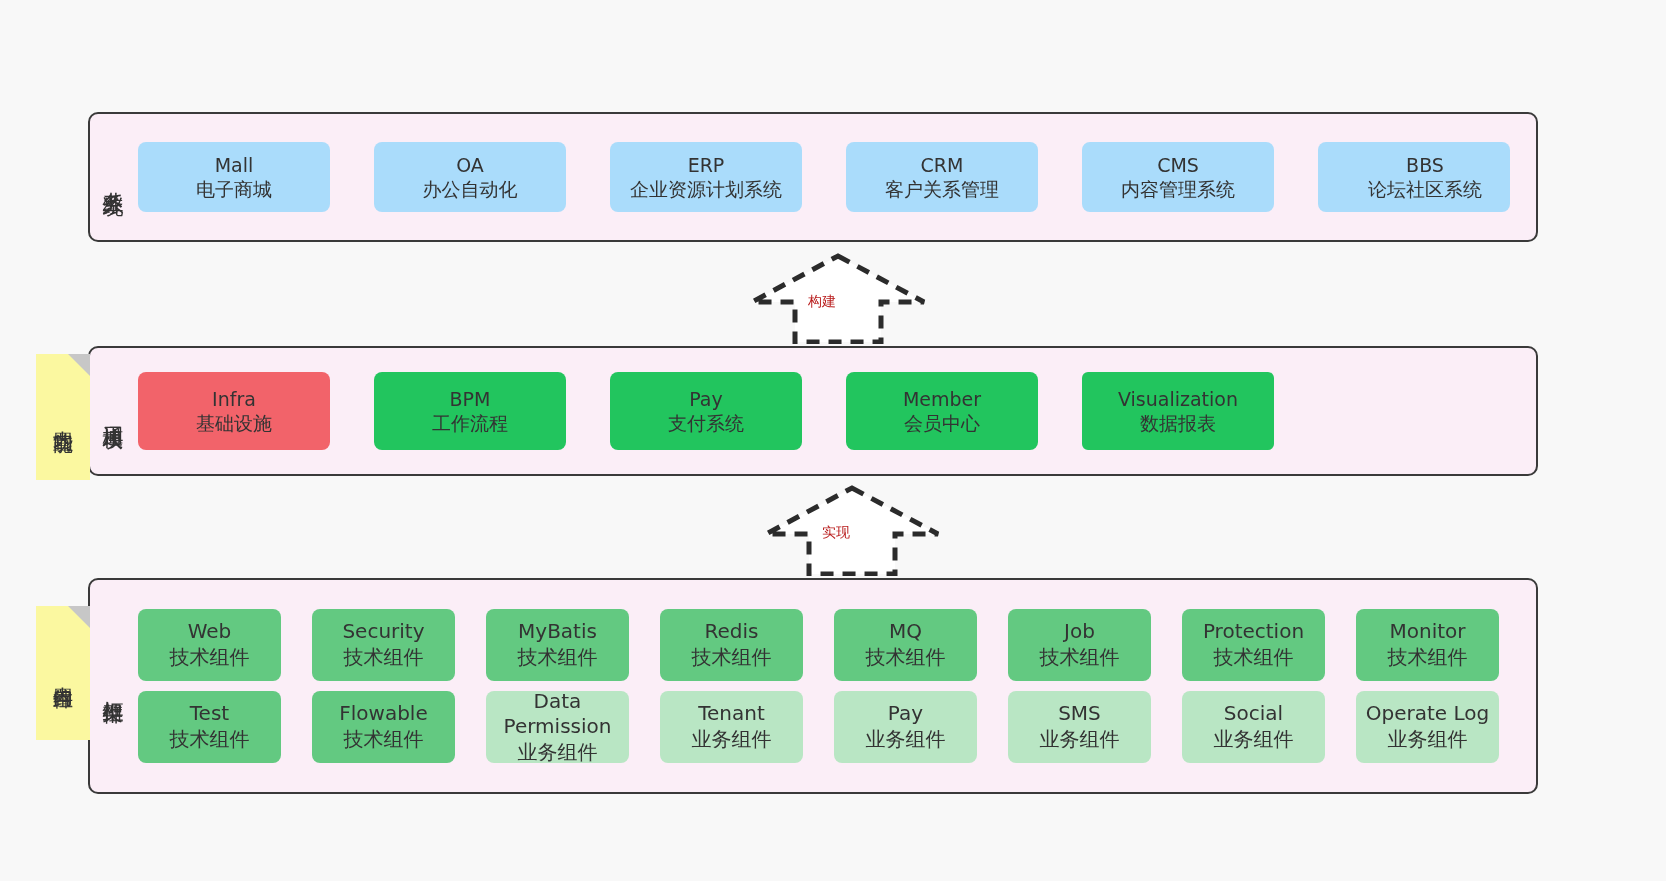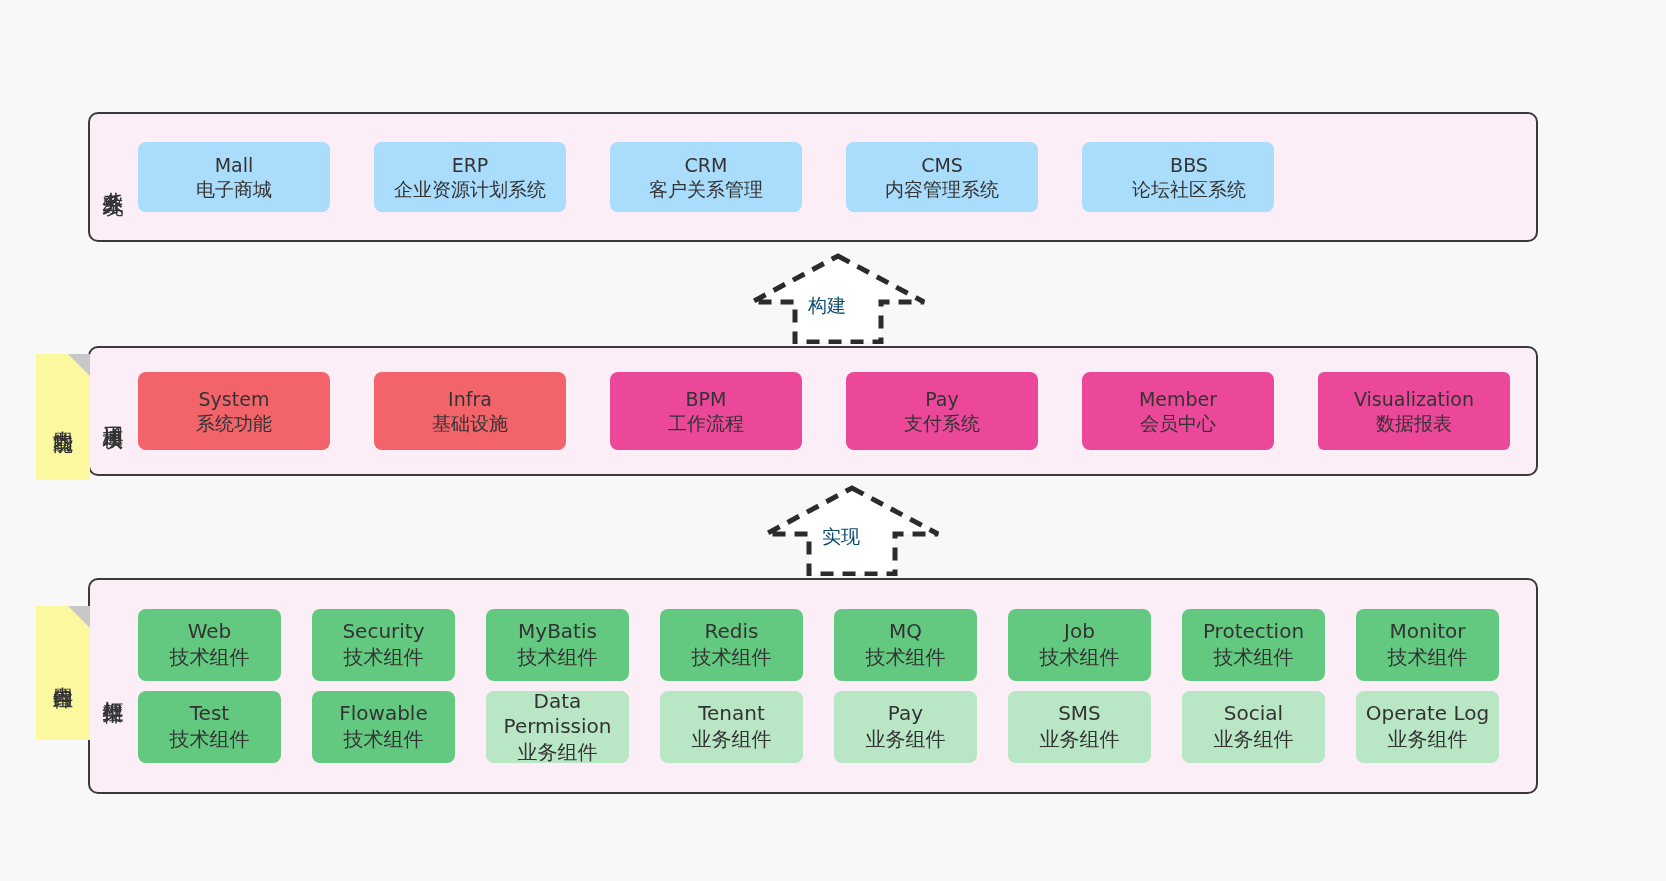--- a/index.html
+++ b/index.html
@@ -79,21 +79,21 @@
     color: #333333;
     padding: 4px 6px;
     overflow: hidden;
   }
   .box .t1 { white-space: nowrap; }
   .box .t2 { white-space: nowrap; }
   .box.wrap .t1 { white-space: normal; }
 
   .c-blue       { background: #aadcfb; }
   .c-red        { background: #f2636a; }
-  .c-pink       { background: #ec4899; }
+  .c-pink       { background: #22c55e; }
   .c-green      { background: #63c981; }
   .c-lightgreen { background: #b9e6c4; }
 
   
   #business-layer {
     left: 88px; top: 112px; width: 1450px; height: 130px;
   }
   #business-layer .box { width: 192px; height: 70px; margin-right: 44px; }
   #business-layer .box:last-child { margin-right: 0; padding-left: 28px; }
 
@@ -140,42 +140,46 @@
   #note-builtin-function { left: 36px; top: 354px; width: 54px; height: 126px; }
   #note-builtin-component { left: 36px; top: 606px; width: 54px; height: 134px; }
 
   
   .arrow-svg { position: absolute; }
   #arrow-build { left: 748px; top: 252px; width: 180px; height: 92px; }
   #arrow-impl  { left: 762px; top: 484px; width: 180px; height: 92px; }
 
   .arrow-label {
     position: absolute;
-    font-size: 19px;
-    color: #0c4a6e;
+    font-size: 14px;
+    color: #b91c1c;
     background: transparent;
     white-space: nowrap;
   }
   #arrow-build-label { left: 808px; top: 293px; }
   #arrow-impl-label  { left: 822px; top: 524px; }
 </style>
 </head>
 <body>
 
 <div class="canvas">
 
   <div class="layer" id="business-layer">
     <div class="layer-title">业务系统</div>
     <div class="layer-body">
       <div class="row">
         <div class="box c-blue">
           <span class="t1">Mall</span>
           <span class="t2">电子商城</span>
         </div>
         <div class="box c-blue">
+          <span class="t1">OA</span>
+          <span class="t2">办公自动化</span>
+        </div>
+        <div class="box c-blue">
           <span class="t1">ERP</span>
           <span class="t2">企业资源计划系统</span>
         </div>
         <div class="box c-blue">
           <span class="t1">CRM</span>
           <span class="t2">客户关系管理</span>
         </div>
         <div class="box c-blue">
           <span class="t1">CMS</span>
           <span class="t2">内容管理系统</span>
@@ -191,24 +195,20 @@
   <svg class="arrow-svg" id="arrow-build" viewBox="0 0 180 92">
     <path d="M 90 4 L 176 50 L 133 50 L 133 90 L 47 90 L 47 50 L 4 50 Z" fill="#ffffff" stroke="#2b2b2b" stroke-width="5" stroke-dasharray="13,9" stroke-linejoin="miter"></path>
   </svg>
   <div class="arrow-label" id="arrow-build-label">构建</div>
 
   <div class="layer" id="common-layer">
     <div class="layer-title">通用模块</div>
     <div class="layer-body">
       <div class="row">
         <div class="box c-red">
-          <span class="t1">System</span>
-          <span class="t2">系统功能</span>
-        </div>
-        <div class="box c-red">
           <span class="t1">Infra</span>
           <span class="t2">基础设施</span>
         </div>
         <div class="box c-pink">
           <span class="t1">BPM</span>
           <span class="t2">工作流程</span>
         </div>
         <div class="box c-pink">
           <span class="t1">Pay</span>
           <span class="t2">支付系统</span>

